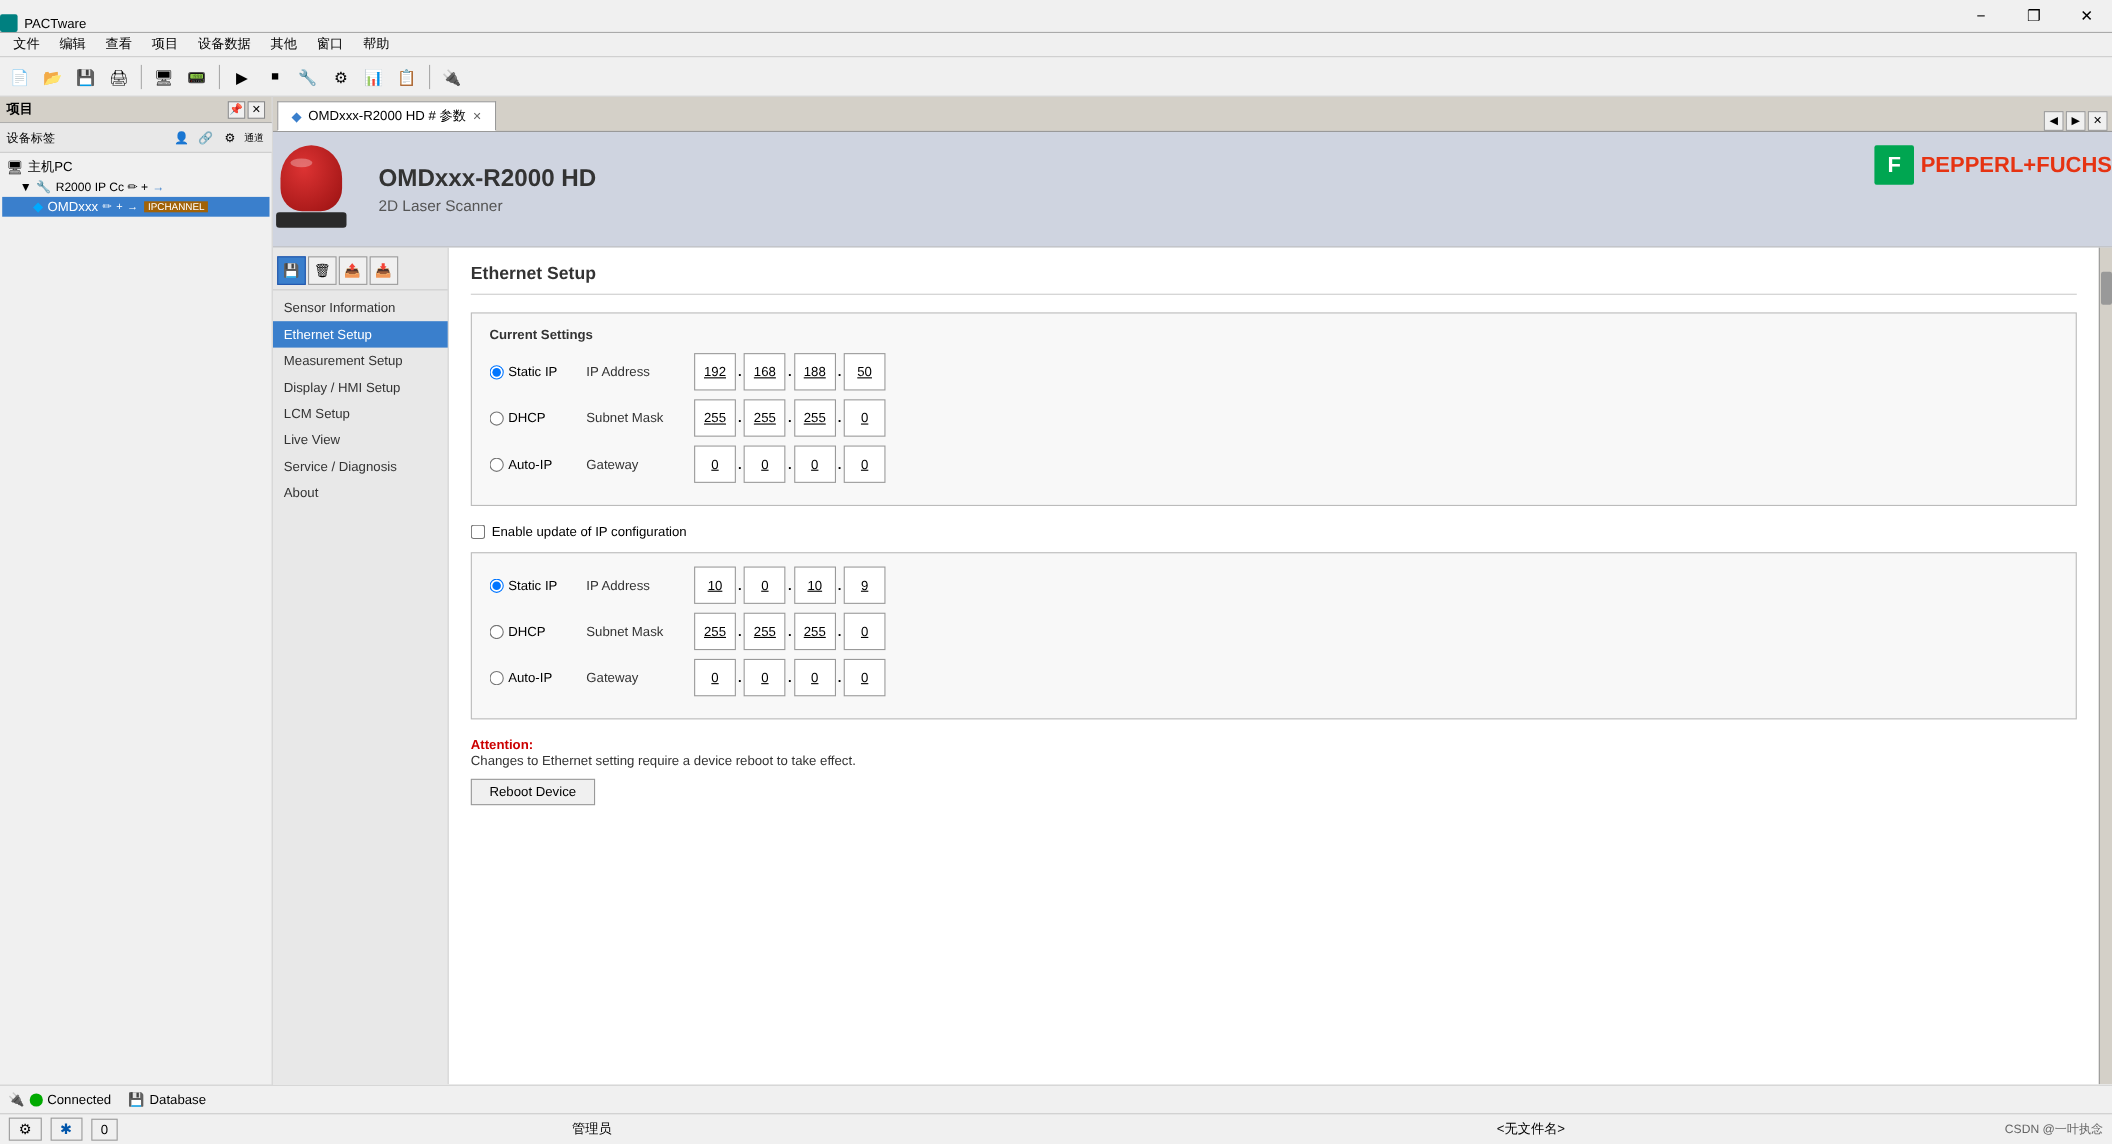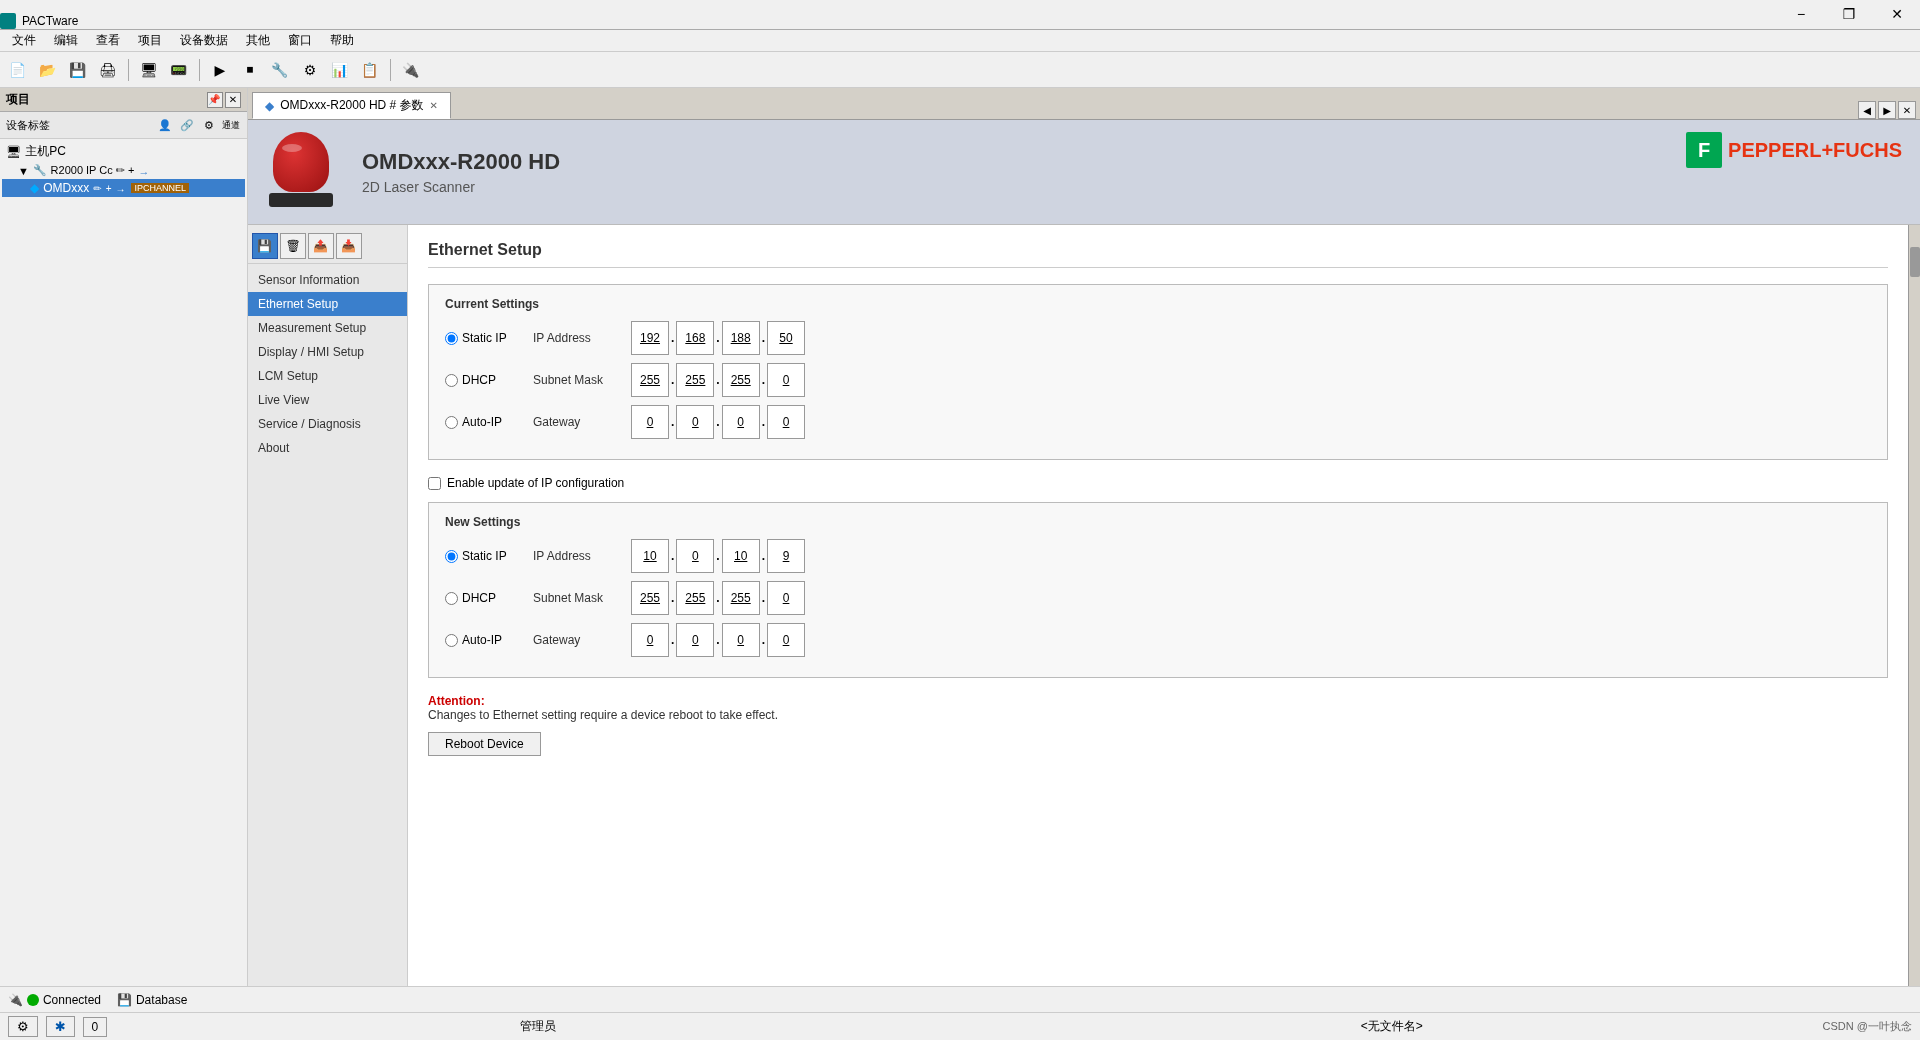--- a/index.html
+++ b/index.html
@@ -41,21 +41,21 @@
     
     .tab-bar { display: flex; align-items: flex-end; background: #d4d0c8; padding: 4px 4px 0; border-bottom: 1px solid #999; }
     .tab { padding: 4px 12px; background: #e8e4dc; border: 1px solid #999; border-bottom: none; cursor: pointer; font-size: 12px; margin-right: 2px; display: flex; align-items: center; gap: 6px; }
     .tab.active { background: #ffffff; border-bottom: 1px solid white; }
     .tab-close { font-size: 10px; color: #666; }
     .tab-nav { display: flex; gap: 2px; margin-left: auto; align-items: center; }
     .tab-nav-btn { width: 18px; height: 18px; border: 1px solid #999; background: #f0f0f0; cursor: pointer; font-size: 10px; display: flex; align-items: center; justify-content: center; }
 
     
     .device-content { flex: 1; background: white; display: flex; flex-direction: column; overflow: hidden; }
-    .device-header { background: #cfd4e0; padding: 12px 18px; display: flex; align-items: flex-start; justify-content: space-between; border-bottom: 1px solid #bbb; }
+    .device-header { background: #cfd4e0; padding: 12px 0; display: flex; align-items: flex-start; justify-content: space-between; border-bottom: 1px solid #bbb; }
     .device-header-left { display: flex; align-items: center; gap: 16px; }
     .device-icon { width: 80px; height: 80px; position: relative; }
     .device-title-area { display: flex; flex-direction: column; gap: 4px; }
     .device-model { font-size: 22px; font-weight: bold; color: #333; }
     .device-type { font-size: 14px; color: #555; }
     .pf-logo { display: flex; align-items: center; gap: 6px; }
     .pf-icon { width: 36px; height: 36px; background: #00a651; display: flex; align-items: center; justify-content: center; color: white; font-size: 18px; font-weight: bold; border-radius: 2px; }
     .pf-name { font-size: 20px; font-weight: bold; color: #333; }
     .pf-name span { color: #e63312; }
 
@@ -326,21 +326,20 @@
               </div>
             </div>
           </div>
 
           <div class="checkbox-row">
             <input type="checkbox" style="">
             <span>Enable update of IP configuration</span>
           </div>
 
           <div class="settings-section">
-            <div class="settings-section-title">New Settings</div>
 
             <div class="ip-row">
               <label class="radio-label">
                 <input type="radio" name="new_ip_type" checked="" style="">
                 <span>Static IP</span>
               </label>
               <span class="ip-field-label">IP Address</span>
               <div class="ip-inputs">
                 <input class="ip-input" type="text" value="10" style="">
                 <span class="ip-dot">.</span>

